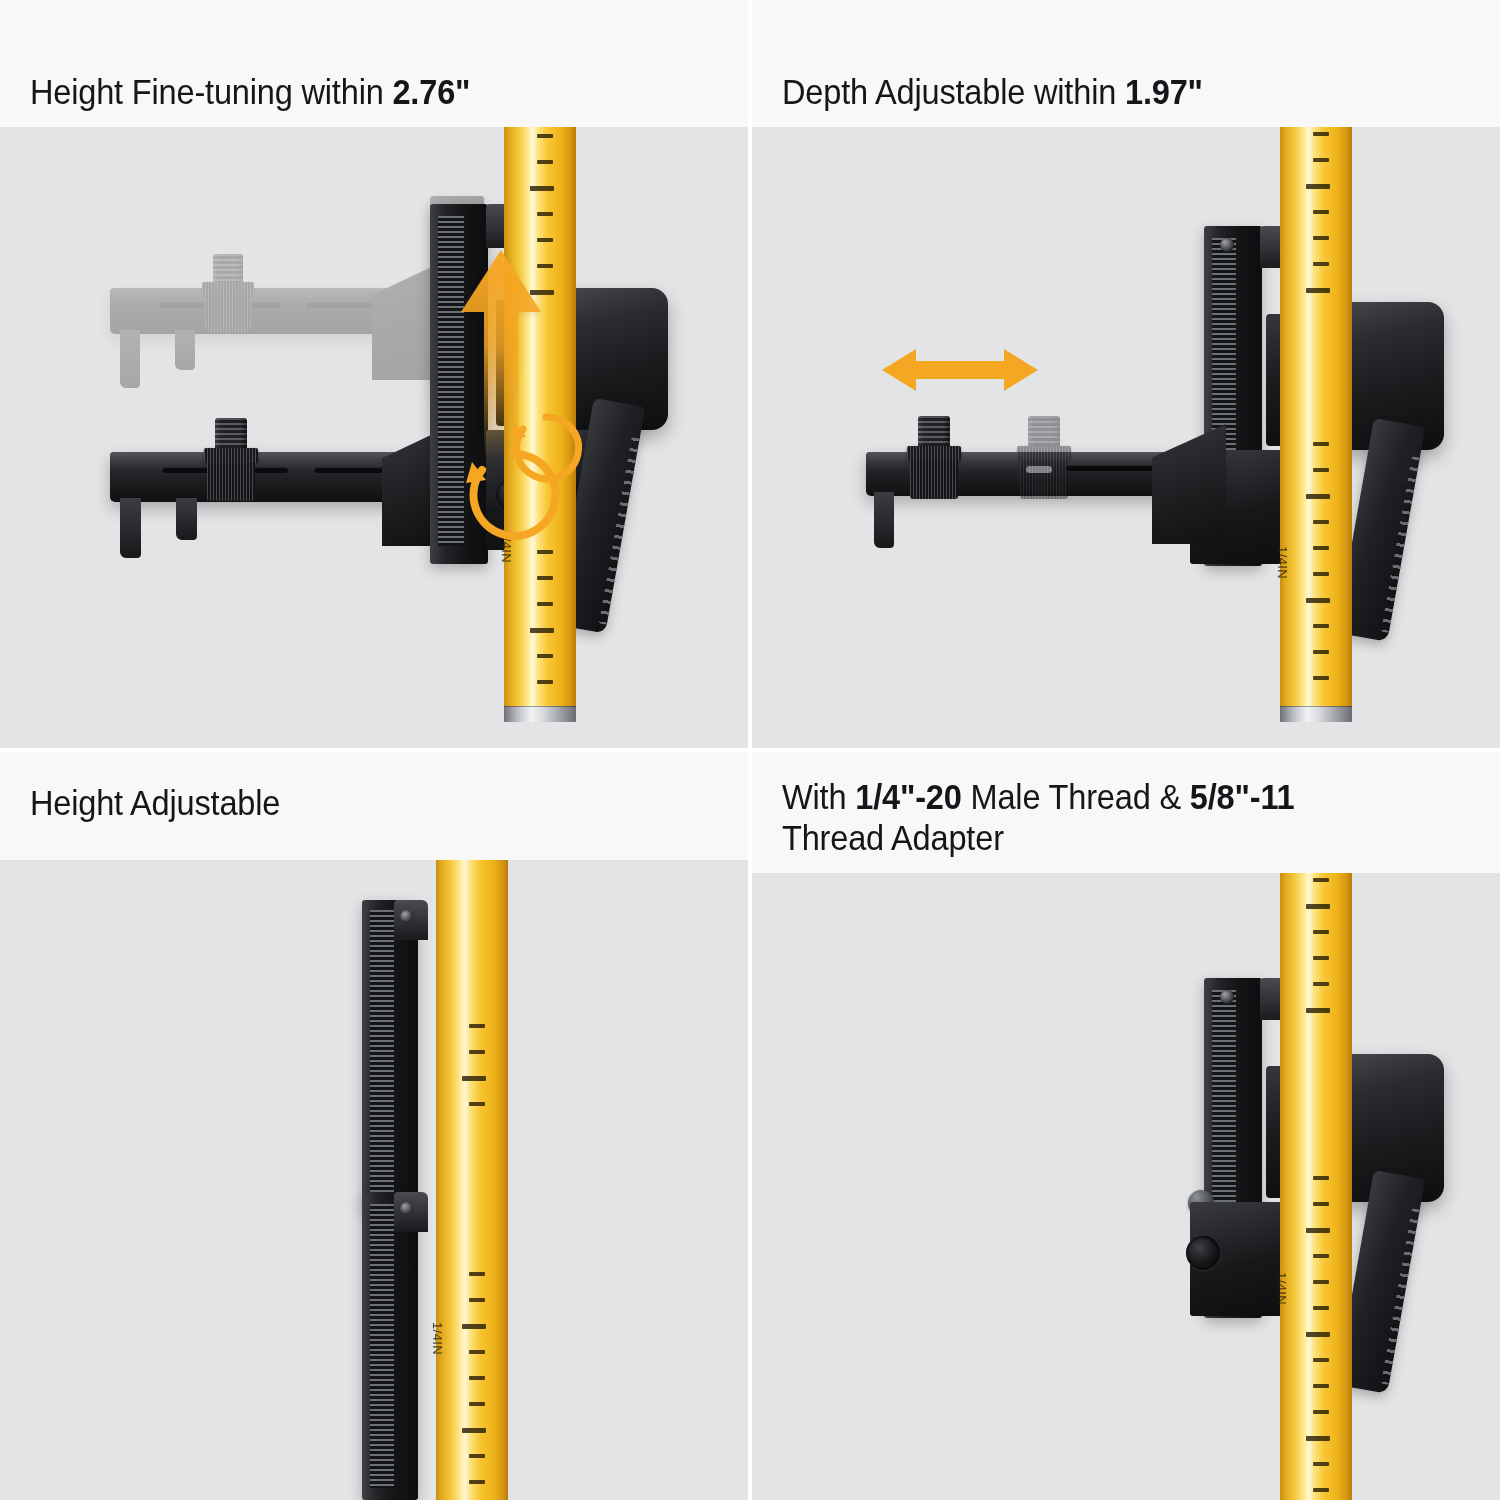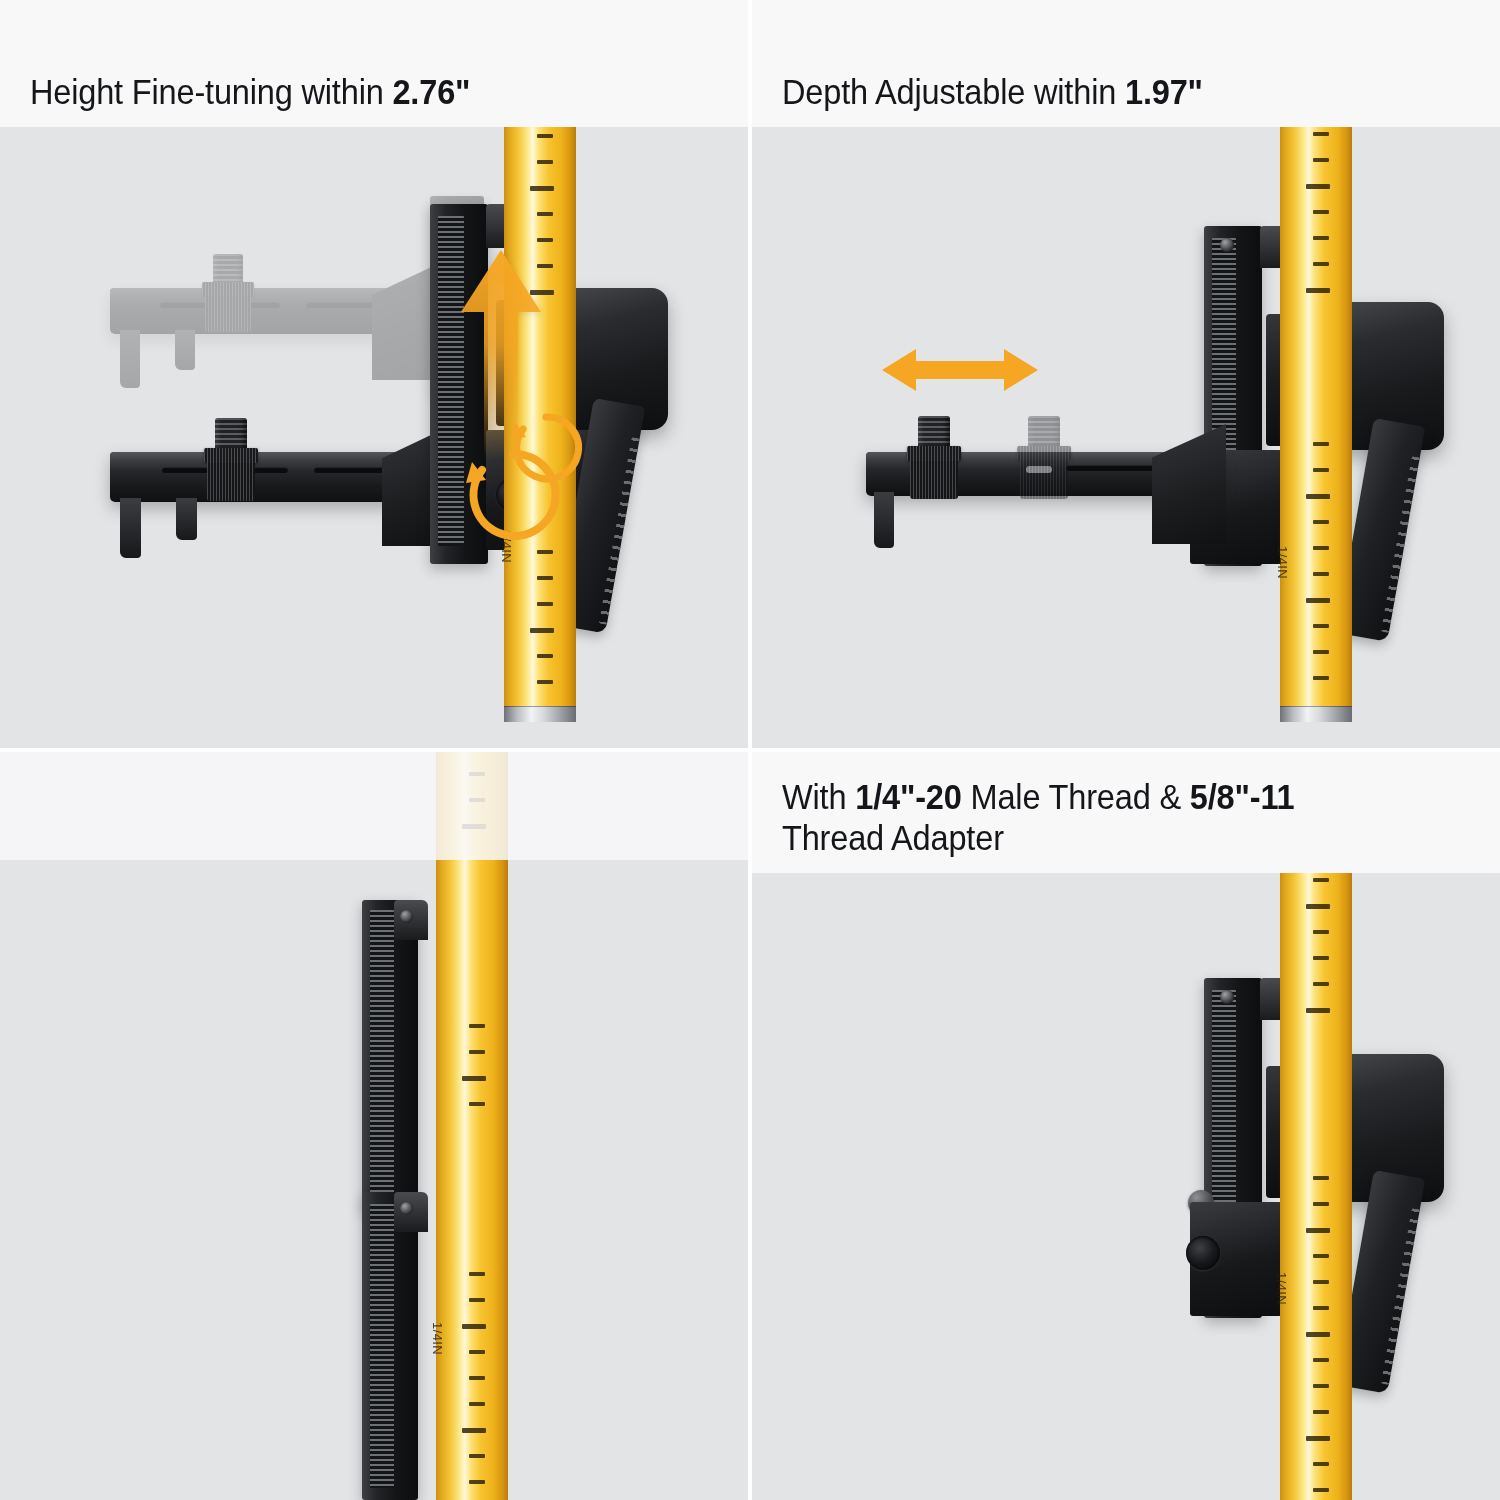--- a/index.html
+++ b/index.html
@@ -501,20 +501,23 @@
           
           
           
         </div>
 
       </div>
 
     </div>
 
     <div class="header-veil"></div>
+    <div class="panel-header">
+      <div class="headline">Height Adjustable</div>
+    </div>
   </div>
 
   <div class="gutter-v"></div>
 
   <div class="panel">
     <div class="panel-stage">
 
       <div class="pole" style="left:528px; top:-120px; width:72px; height:880px;">
         <div class="pole-ticks">
 

